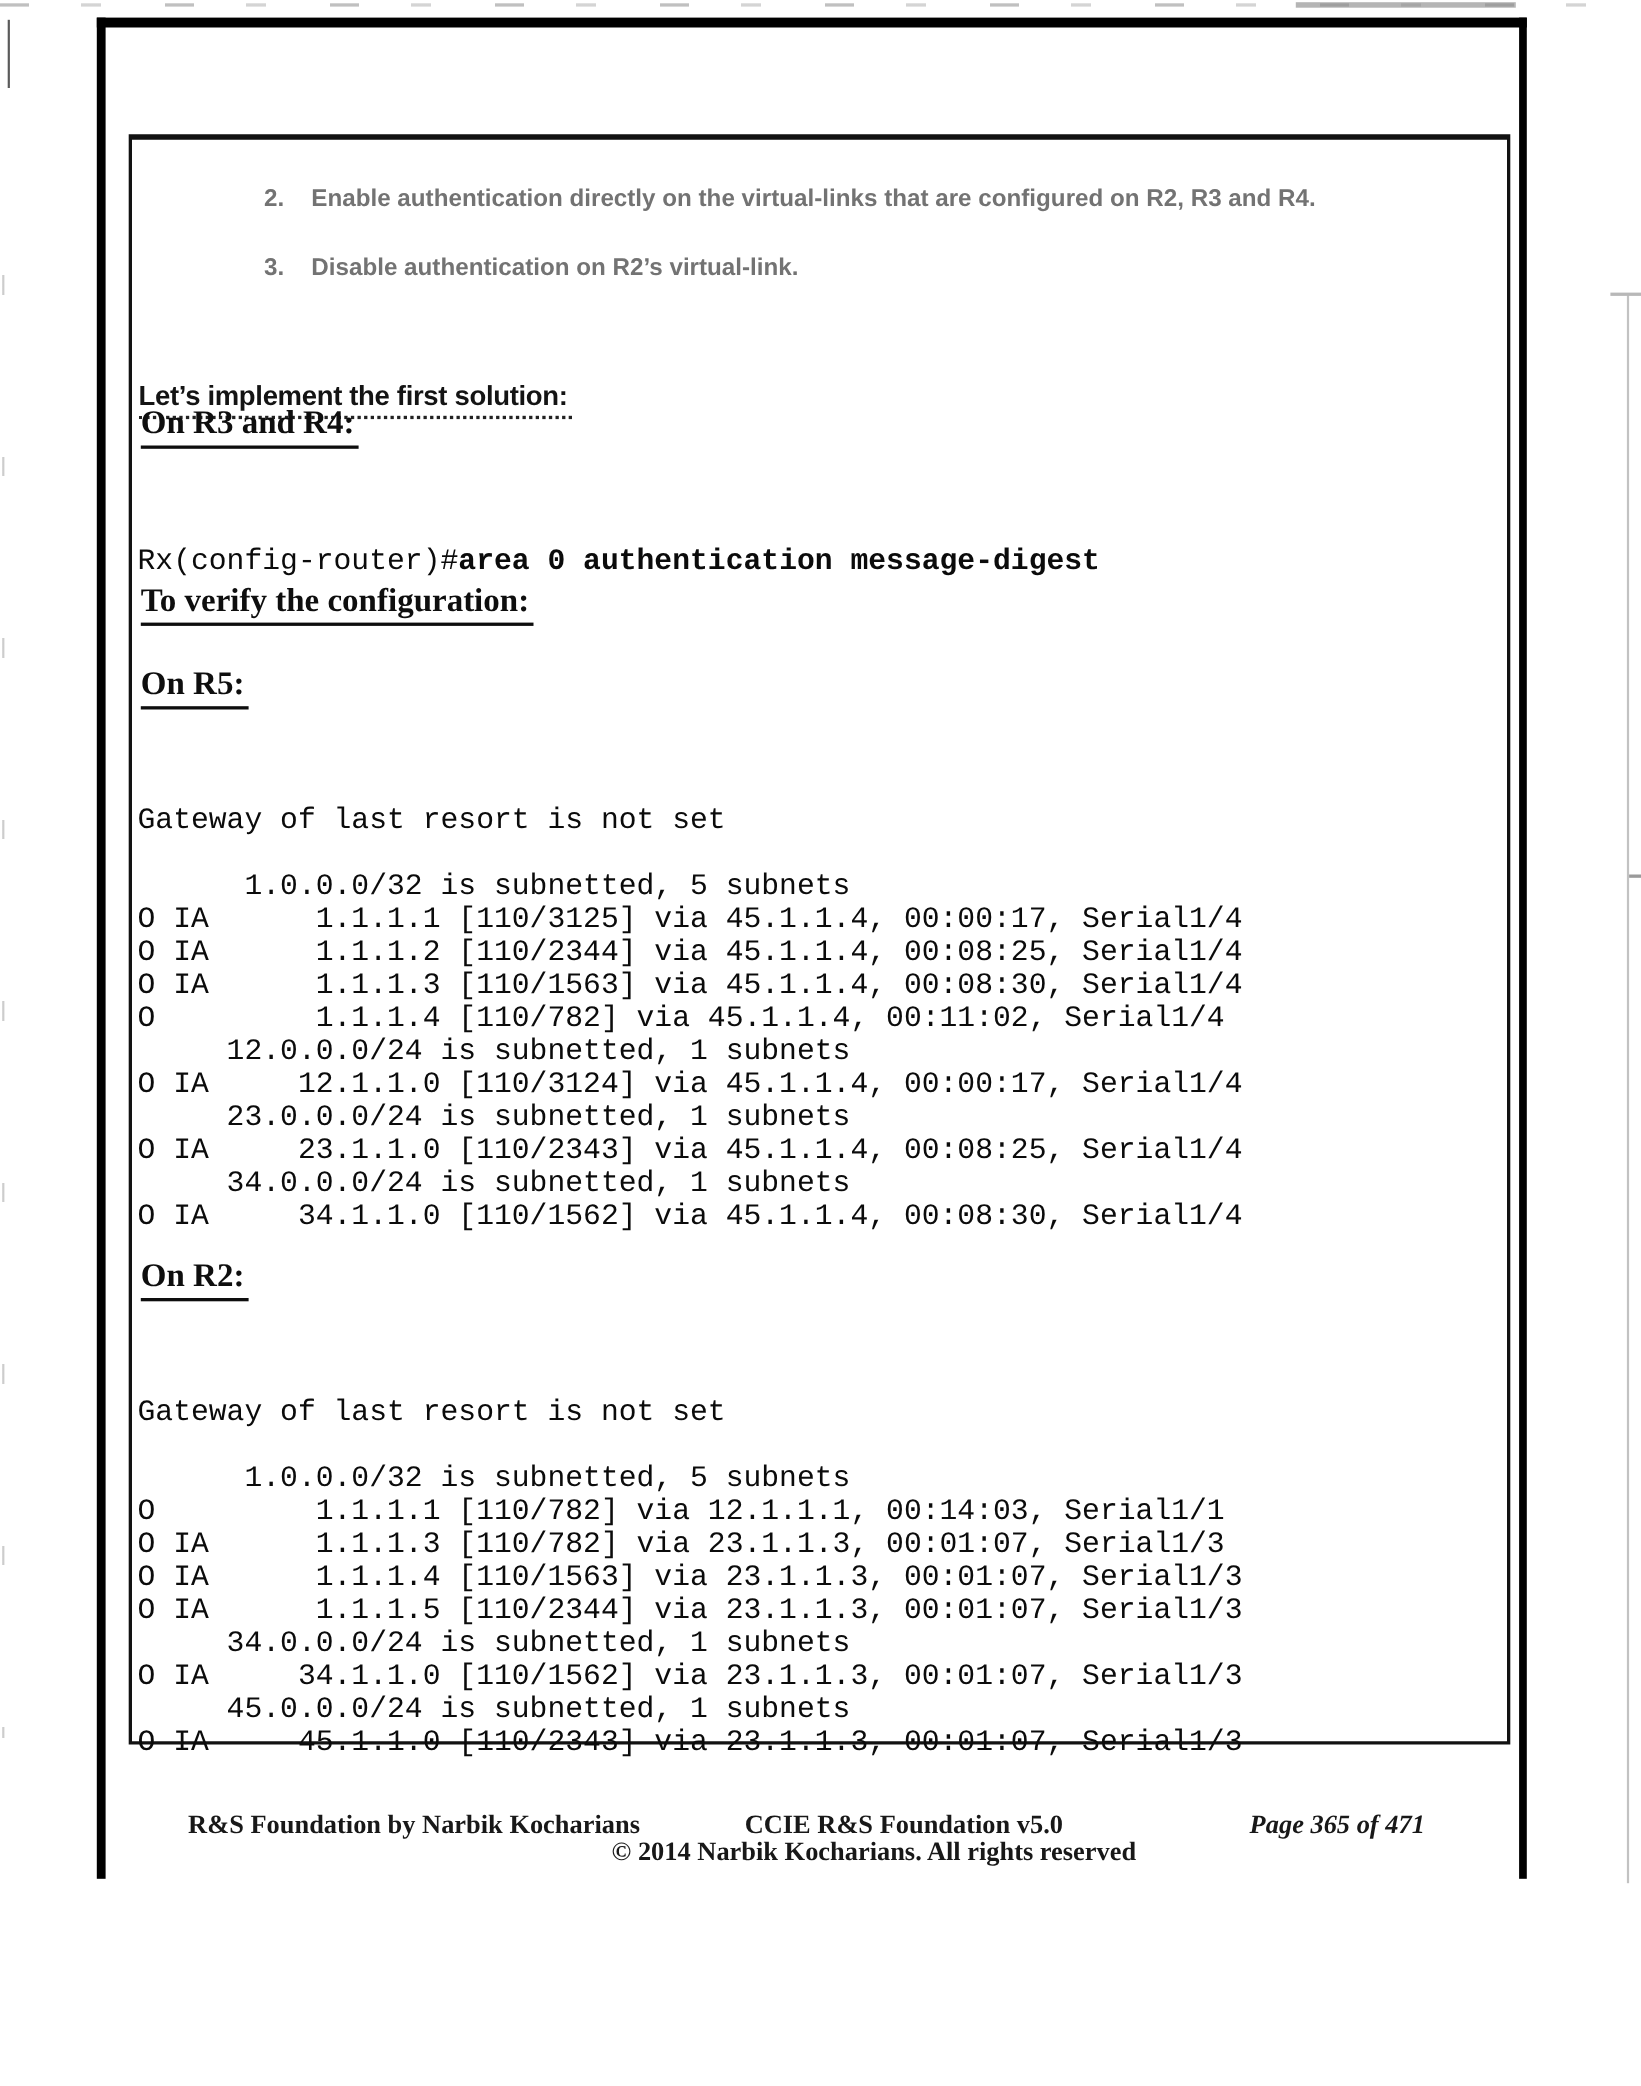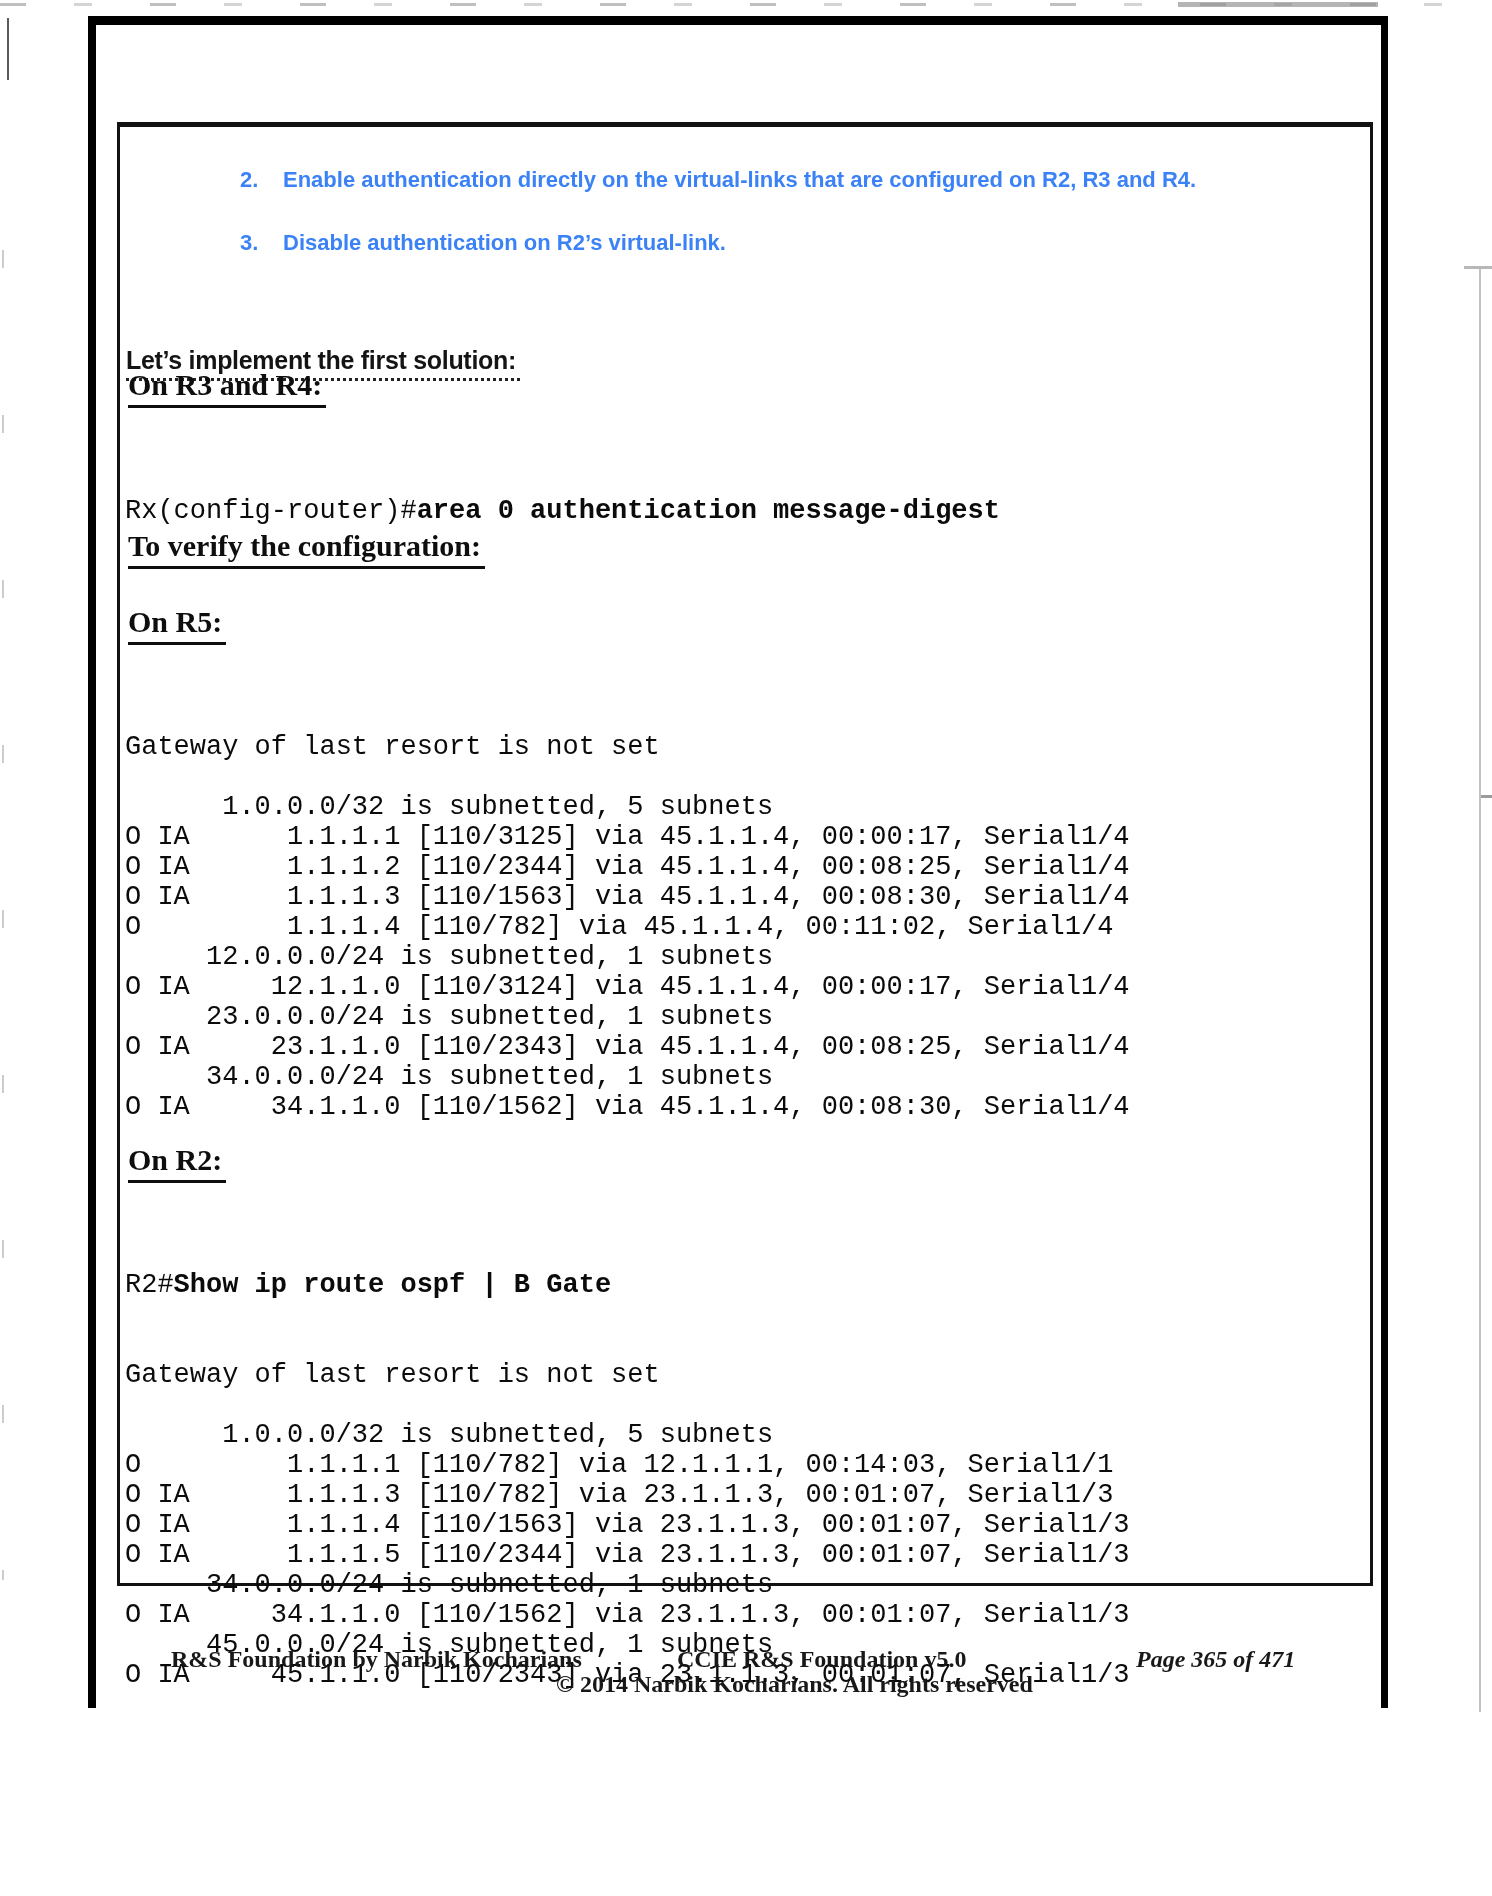--- a/index.html
+++ b/index.html
@@ -27,21 +27,21 @@
     position:absolute;left:88px;top:16px;width:1300px;height:1692px;box-sizing:border-box;
     border-left:8px solid #000;border-top:9px solid #000;border-right:7px solid #000;
   }
   .inner-box{
     position:absolute;left:117px;top:122px;width:1256px;height:1464px;box-sizing:border-box;
     border:3px solid #121212;border-top-width:5px;
   }
   
   .list-item{
     position:absolute;left:240px;
-    font:bold 22px/1.25 "Liberation Sans",sans-serif;color:#3b82f6;
+    font:bold 22px/1.25 "Liberation Sans",sans-serif;color:#737373;
   }
   .list-item .num{display:inline-block;width:43px;}
   .h-sans{
     position:absolute;left:126px;
     font:bold 25px/1 "Liberation Sans",sans-serif;letter-spacing:-.3px;color:#141414;
     border-bottom:3px dotted #222;padding:0 4px 5px 0;margin-top:47px;
   }
   .h-serif{
     position:absolute;left:128px;
     font:bold 30px/1 "Liberation Serif",serif;color:#0e0e0e;
@@ -102,21 +102,20 @@
 O IA     12.1.1.0 [110/3124] via 45.1.1.4, 00:00:17, Serial1/4
      23.0.0.0/24 is subnetted, 1 subnets
 O IA     23.1.1.0 [110/2343] via 45.1.1.4, 00:08:25, Serial1/4
      34.0.0.0/24 is subnetted, 1 subnets
 O IA     34.1.1.0 [110/1562] via 45.1.1.4, 00:08:30, Serial1/4</div>
 </div>
 
 <div class="h-serif" style="top:1145px;">On R2:</div>
 
 <div class="mono" style="top:1210px;">
-  <div><span>R2#</span><b>Show ip route ospf | B Gate</b></div>
   <div>Gateway of last resort is not set
 
       1.0.0.0/32 is subnetted, 5 subnets
 O         1.1.1.1 [110/782] via 12.1.1.1, 00:14:03, Serial1/1
 O IA      1.1.1.3 [110/782] via 23.1.1.3, 00:01:07, Serial1/3
 O IA      1.1.1.4 [110/1563] via 23.1.1.3, 00:01:07, Serial1/3
 O IA      1.1.1.5 [110/2344] via 23.1.1.3, 00:01:07, Serial1/3
      34.0.0.0/24 is subnetted, 1 subnets
 O IA     34.1.1.0 [110/1562] via 23.1.1.3, 00:01:07, Serial1/3
      45.0.0.0/24 is subnetted, 1 subnets

